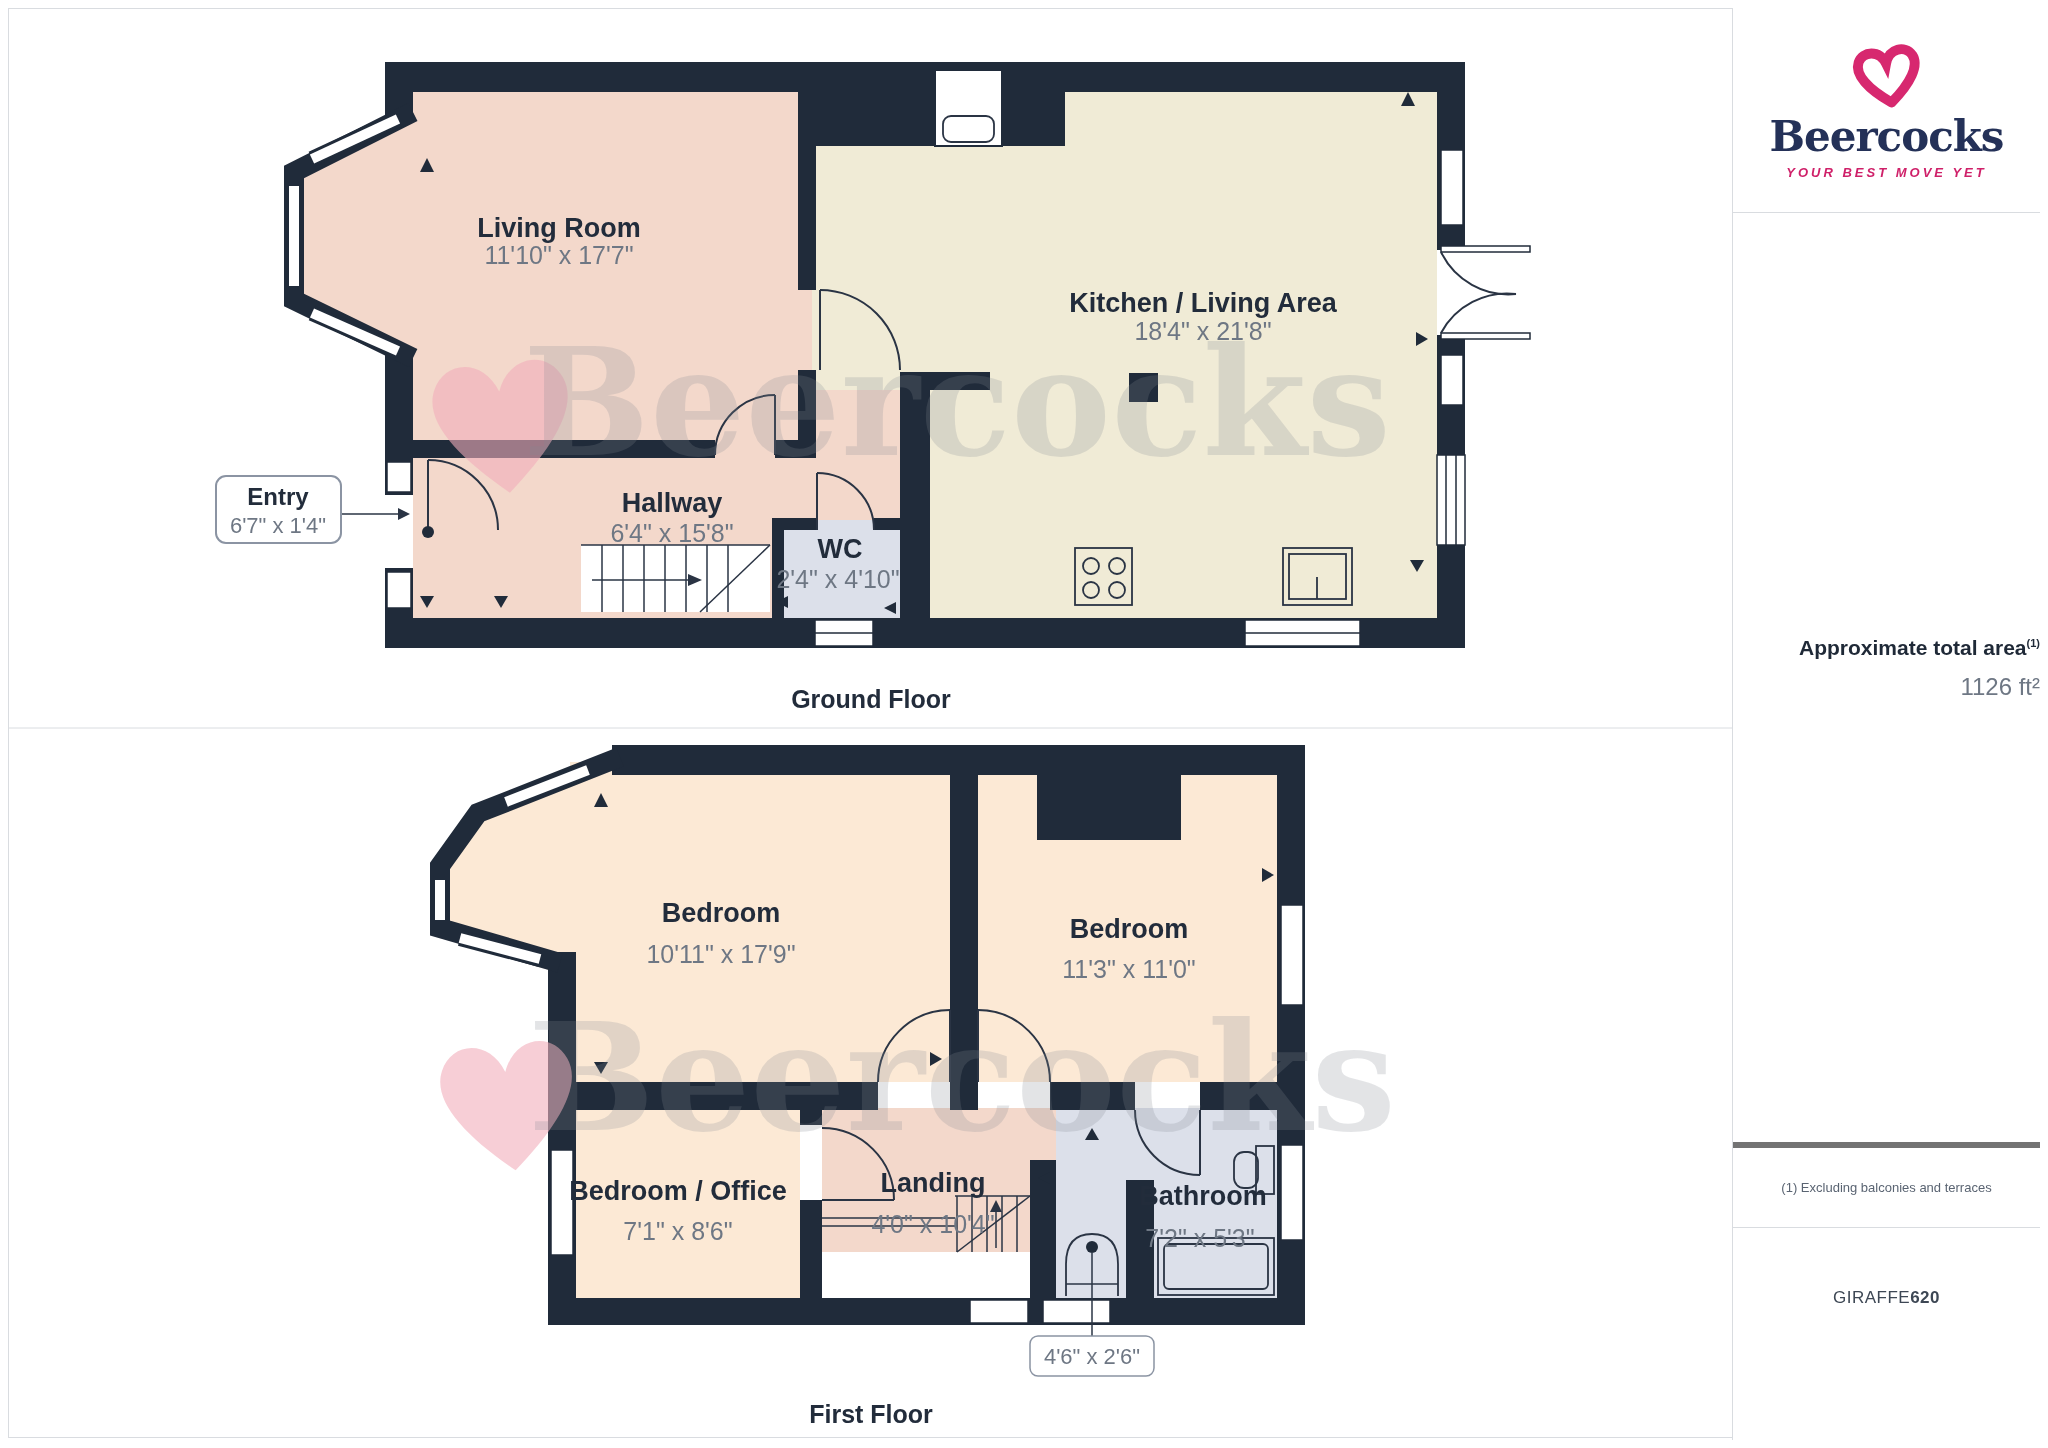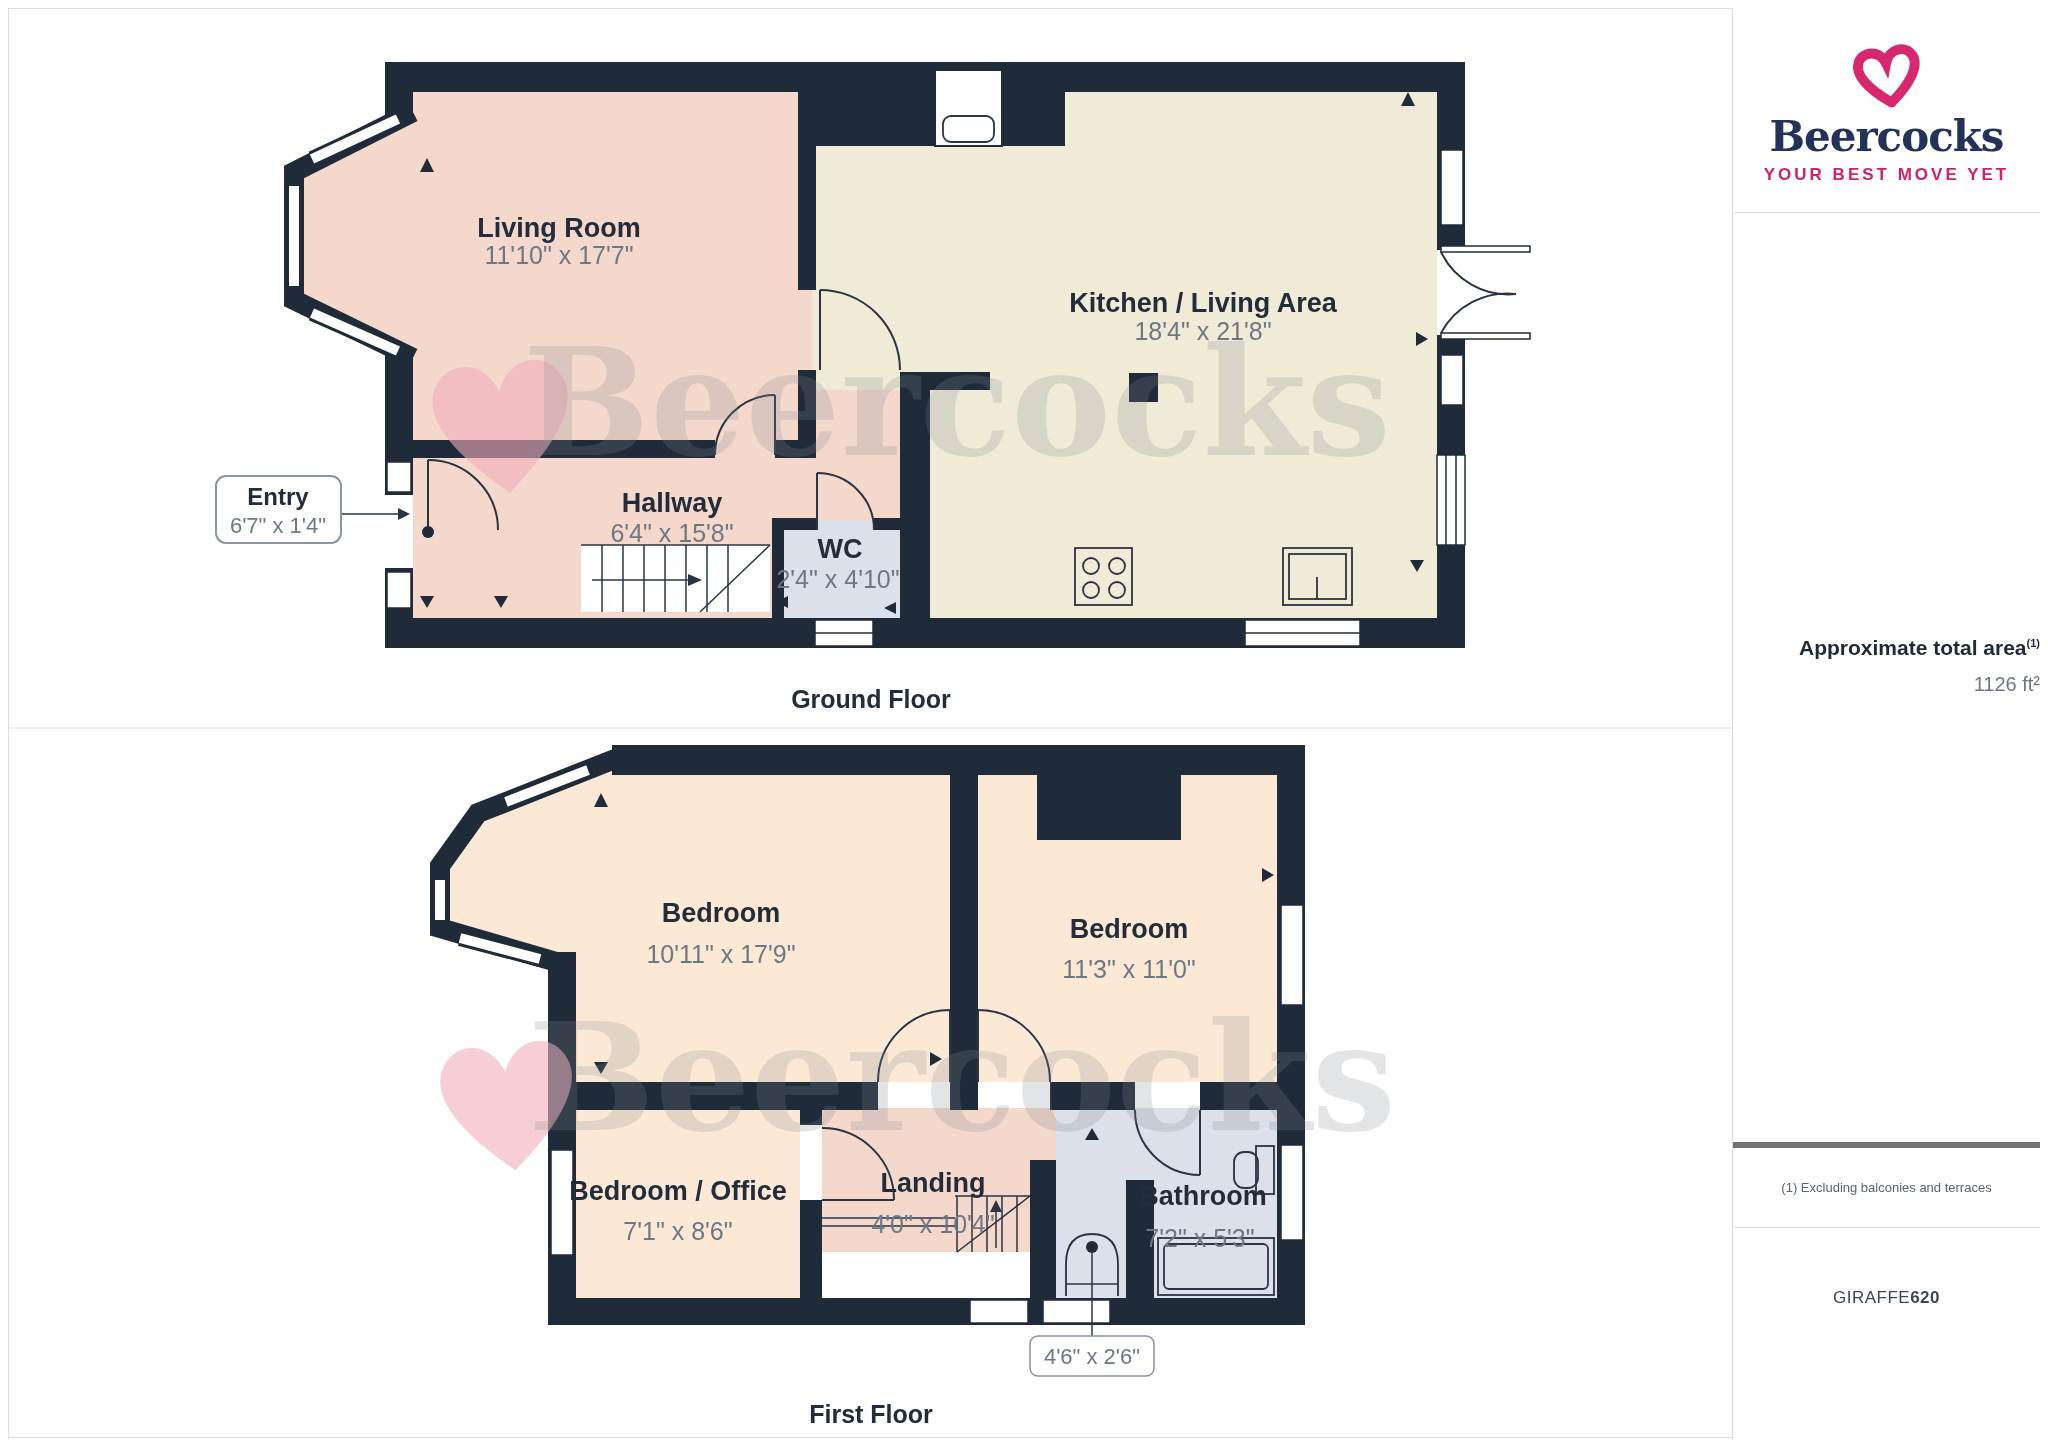--- a/index.html
+++ b/index.html
@@ -19,26 +19,26 @@
   .thin{fill:none;stroke:#2a3444;stroke-width:1.5;}
   .win{fill:#ffffff;stroke:#202b3a;stroke-width:1.5;}
   .fix{fill:none;stroke:#2a3444;stroke-width:1.8;}
   
   .sidebar{position:absolute;left:1732px;top:8px;width:308px;height:1432px;
            border-left:1px solid #d9dce0;box-sizing:border-box;background:#fff;}
   .logo-box{height:205px;border-bottom:1px solid #d9dce0;box-sizing:border-box;
             display:flex;flex-direction:column;align-items:center;justify-content:flex-start;padding-top:24px;}
   .logo-name{font-family:"DejaVu Serif",serif;font-weight:700;font-size:42px;color:#243158;
              letter-spacing:-1px;line-height:1;margin-top:2px;}
-  .logo-tagline{font-size:17px;font-weight:700;color:#cf2069;letter-spacing:3px;margin-top:7px;}
+  .logo-tagline{font-size:13px;font-weight:700;color:#cf2069;letter-spacing:3px;margin-top:7px;font-style:italic;}
   .area-box{height:935px;border-bottom:6px solid #737373;box-sizing:border-box;
             text-align:right;padding-top:423px;}
   .area-title{font-size:21px;font-weight:700;color:#1f2937;}
   .area-title sup{font-size:11px;}
-  .area-value{font-size:20px;color:#6e7784;margin-top:13px;}
+  .area-value{font-size:24px;color:#6e7784;margin-top:13px;}
   .footnote-box{height:80px;border-bottom:1px solid #d9dce0;box-sizing:border-box;
                 display:flex;align-items:center;justify-content:center;
                 font-size:13px;color:#5a6472;}
   .disclaimer-box{padding:36px 26px 0 26px;text-align:center;font-size:15px;color:#5a6472;line-height:1.42;}
   .credit{margin-top:22px;font-size:17px;color:#3d4754;letter-spacing:.5px;}
   .credit b{font-weight:700;}
 </style>
 </head>
 <body>
 

